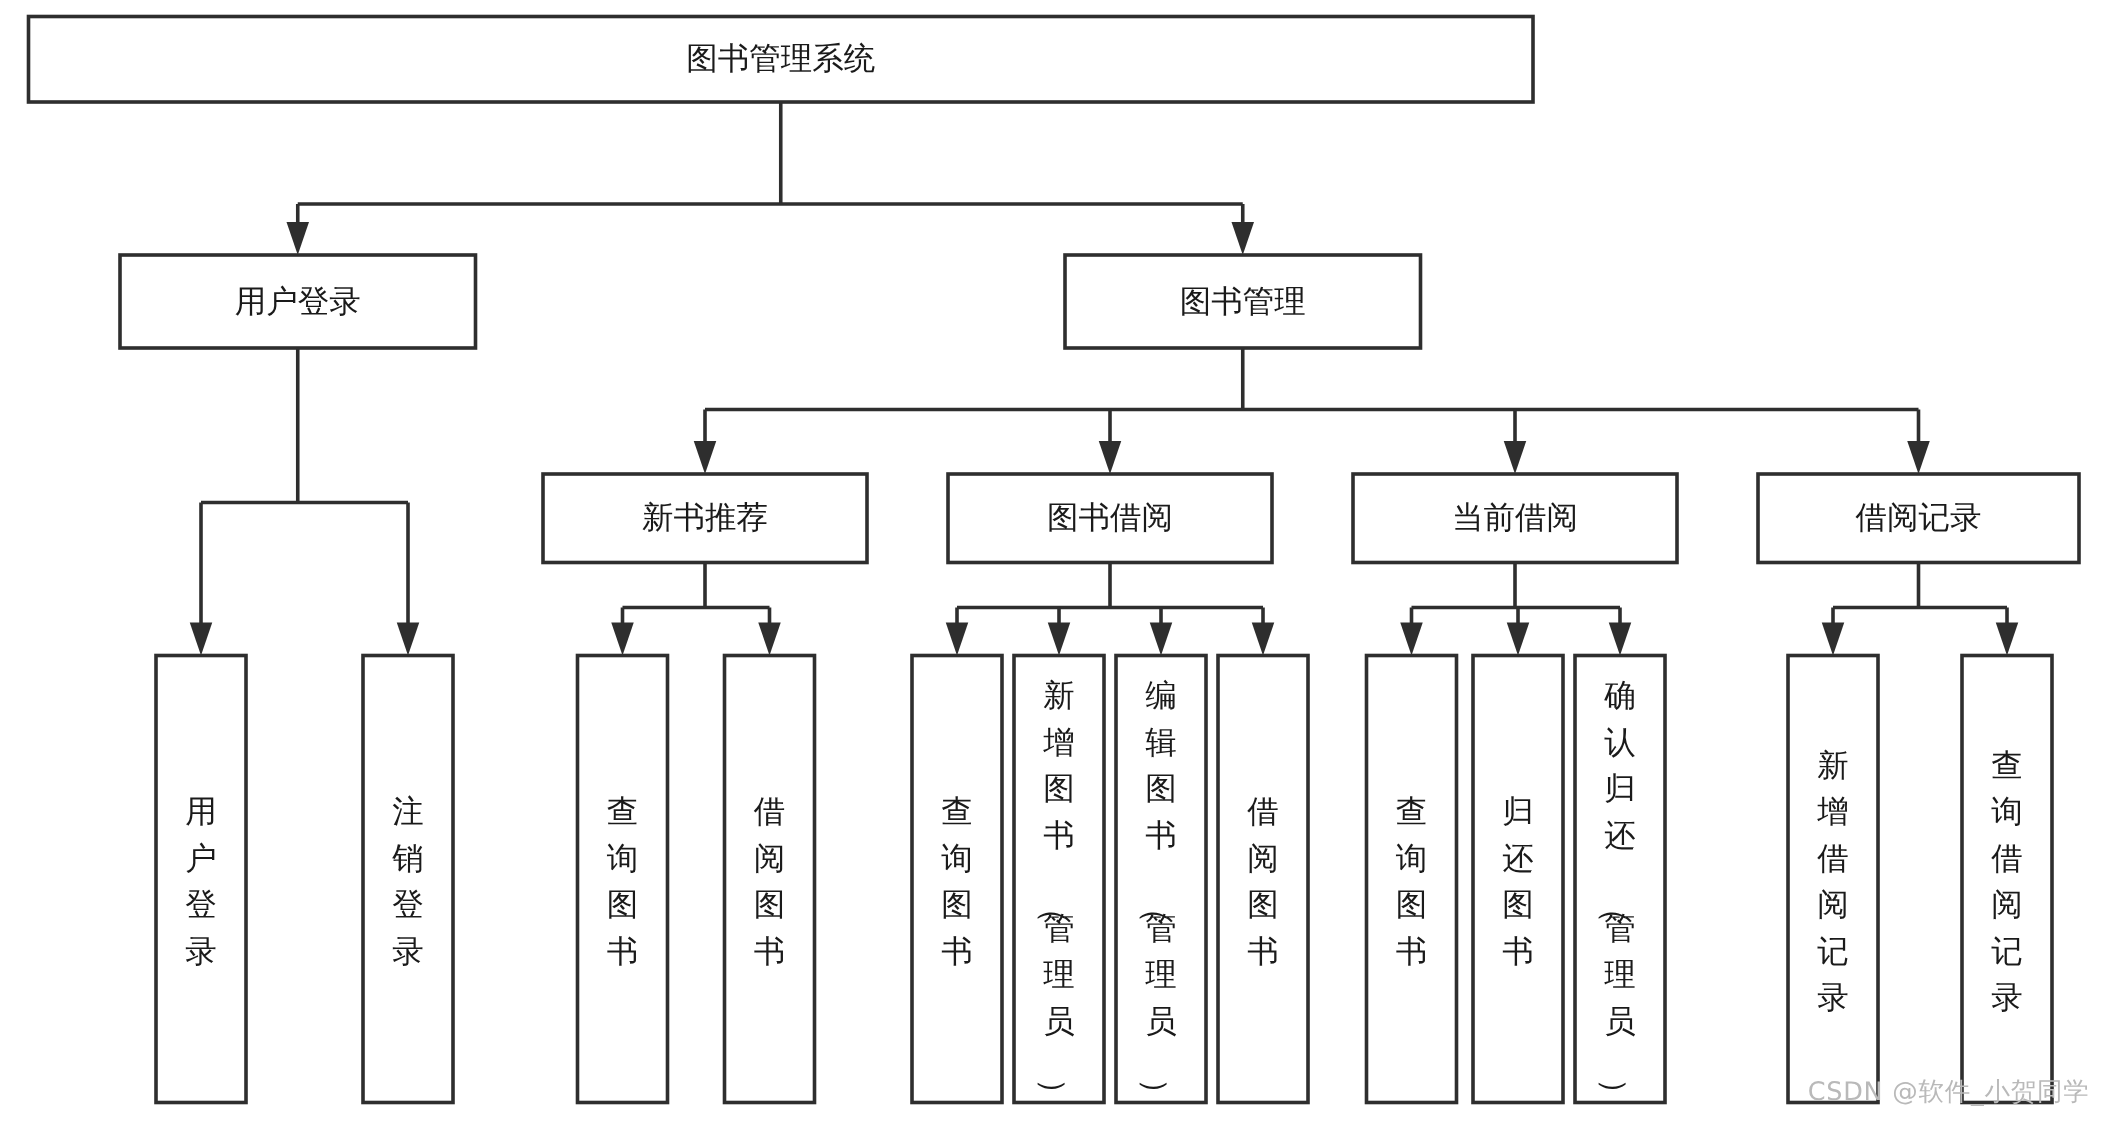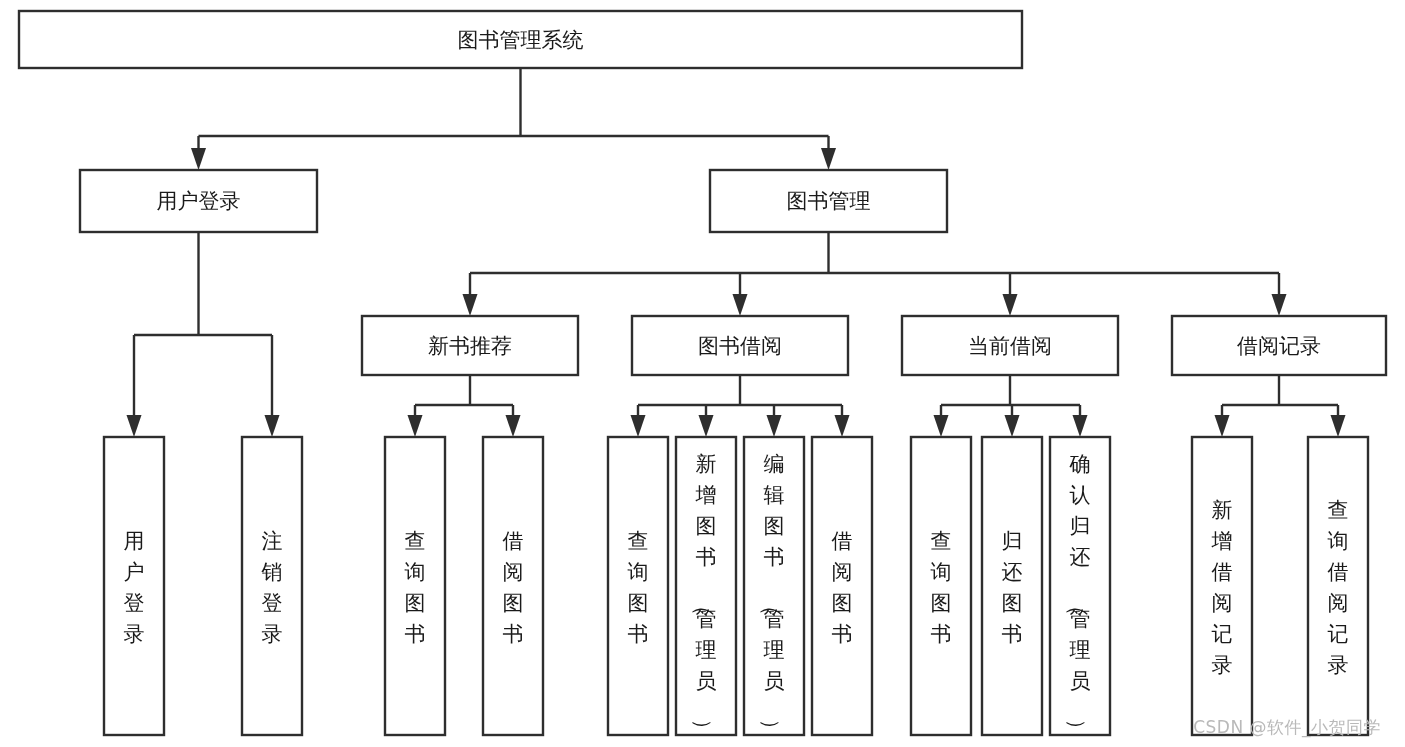--- a/index.html
+++ b/index.html
@@ -50,21 +50,21 @@
     dominant-baseline: middle;
   }
   .node-label-v {
     fill: #1a1a1a;
     font-family: "DejaVu Sans", "Liberation Sans", sans-serif;
     font-size: 21px;
     text-anchor: middle;
   }
   .watermark {
     position: absolute;
-    right: 24px;
+    right: 12px;
     bottom: 8px;
     font-family: "DejaVu Sans", "Liberation Sans", sans-serif;
     font-size: 17px;
     color: #b9b9b9;
     letter-spacing: 0.5px;
     white-space: nowrap;
     pointer-events: none;
   }
 </style>
 </head>

